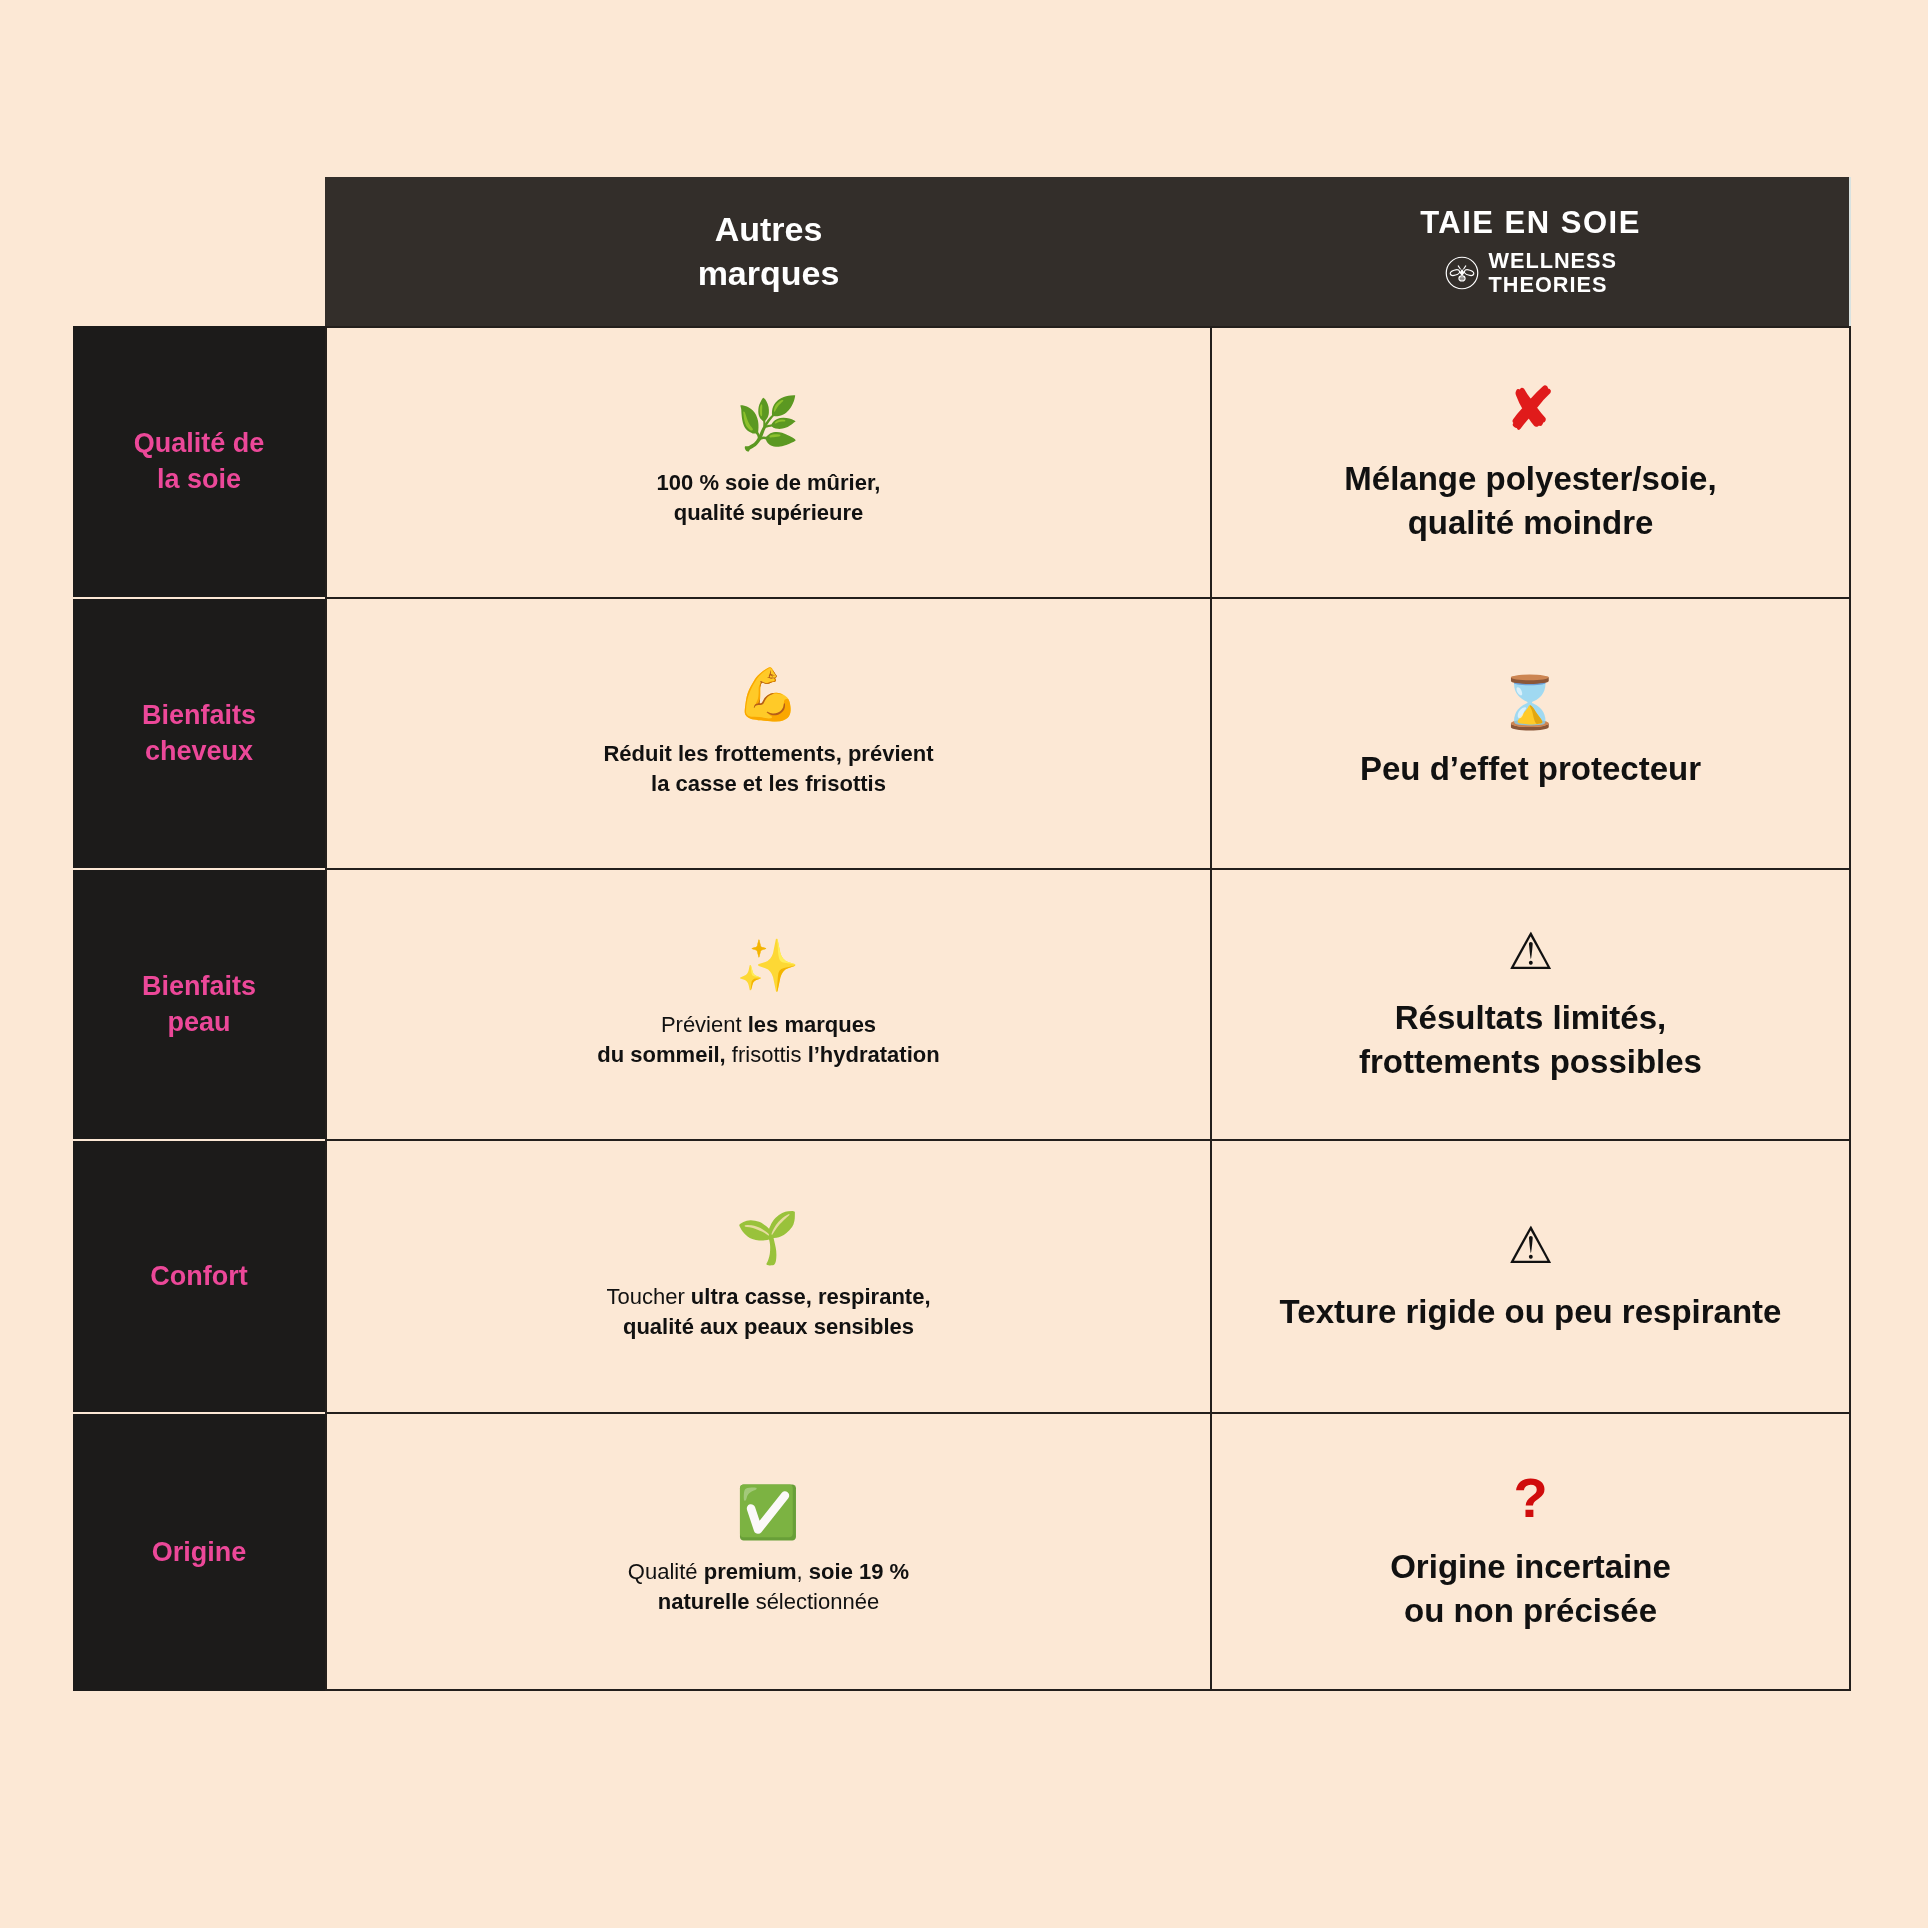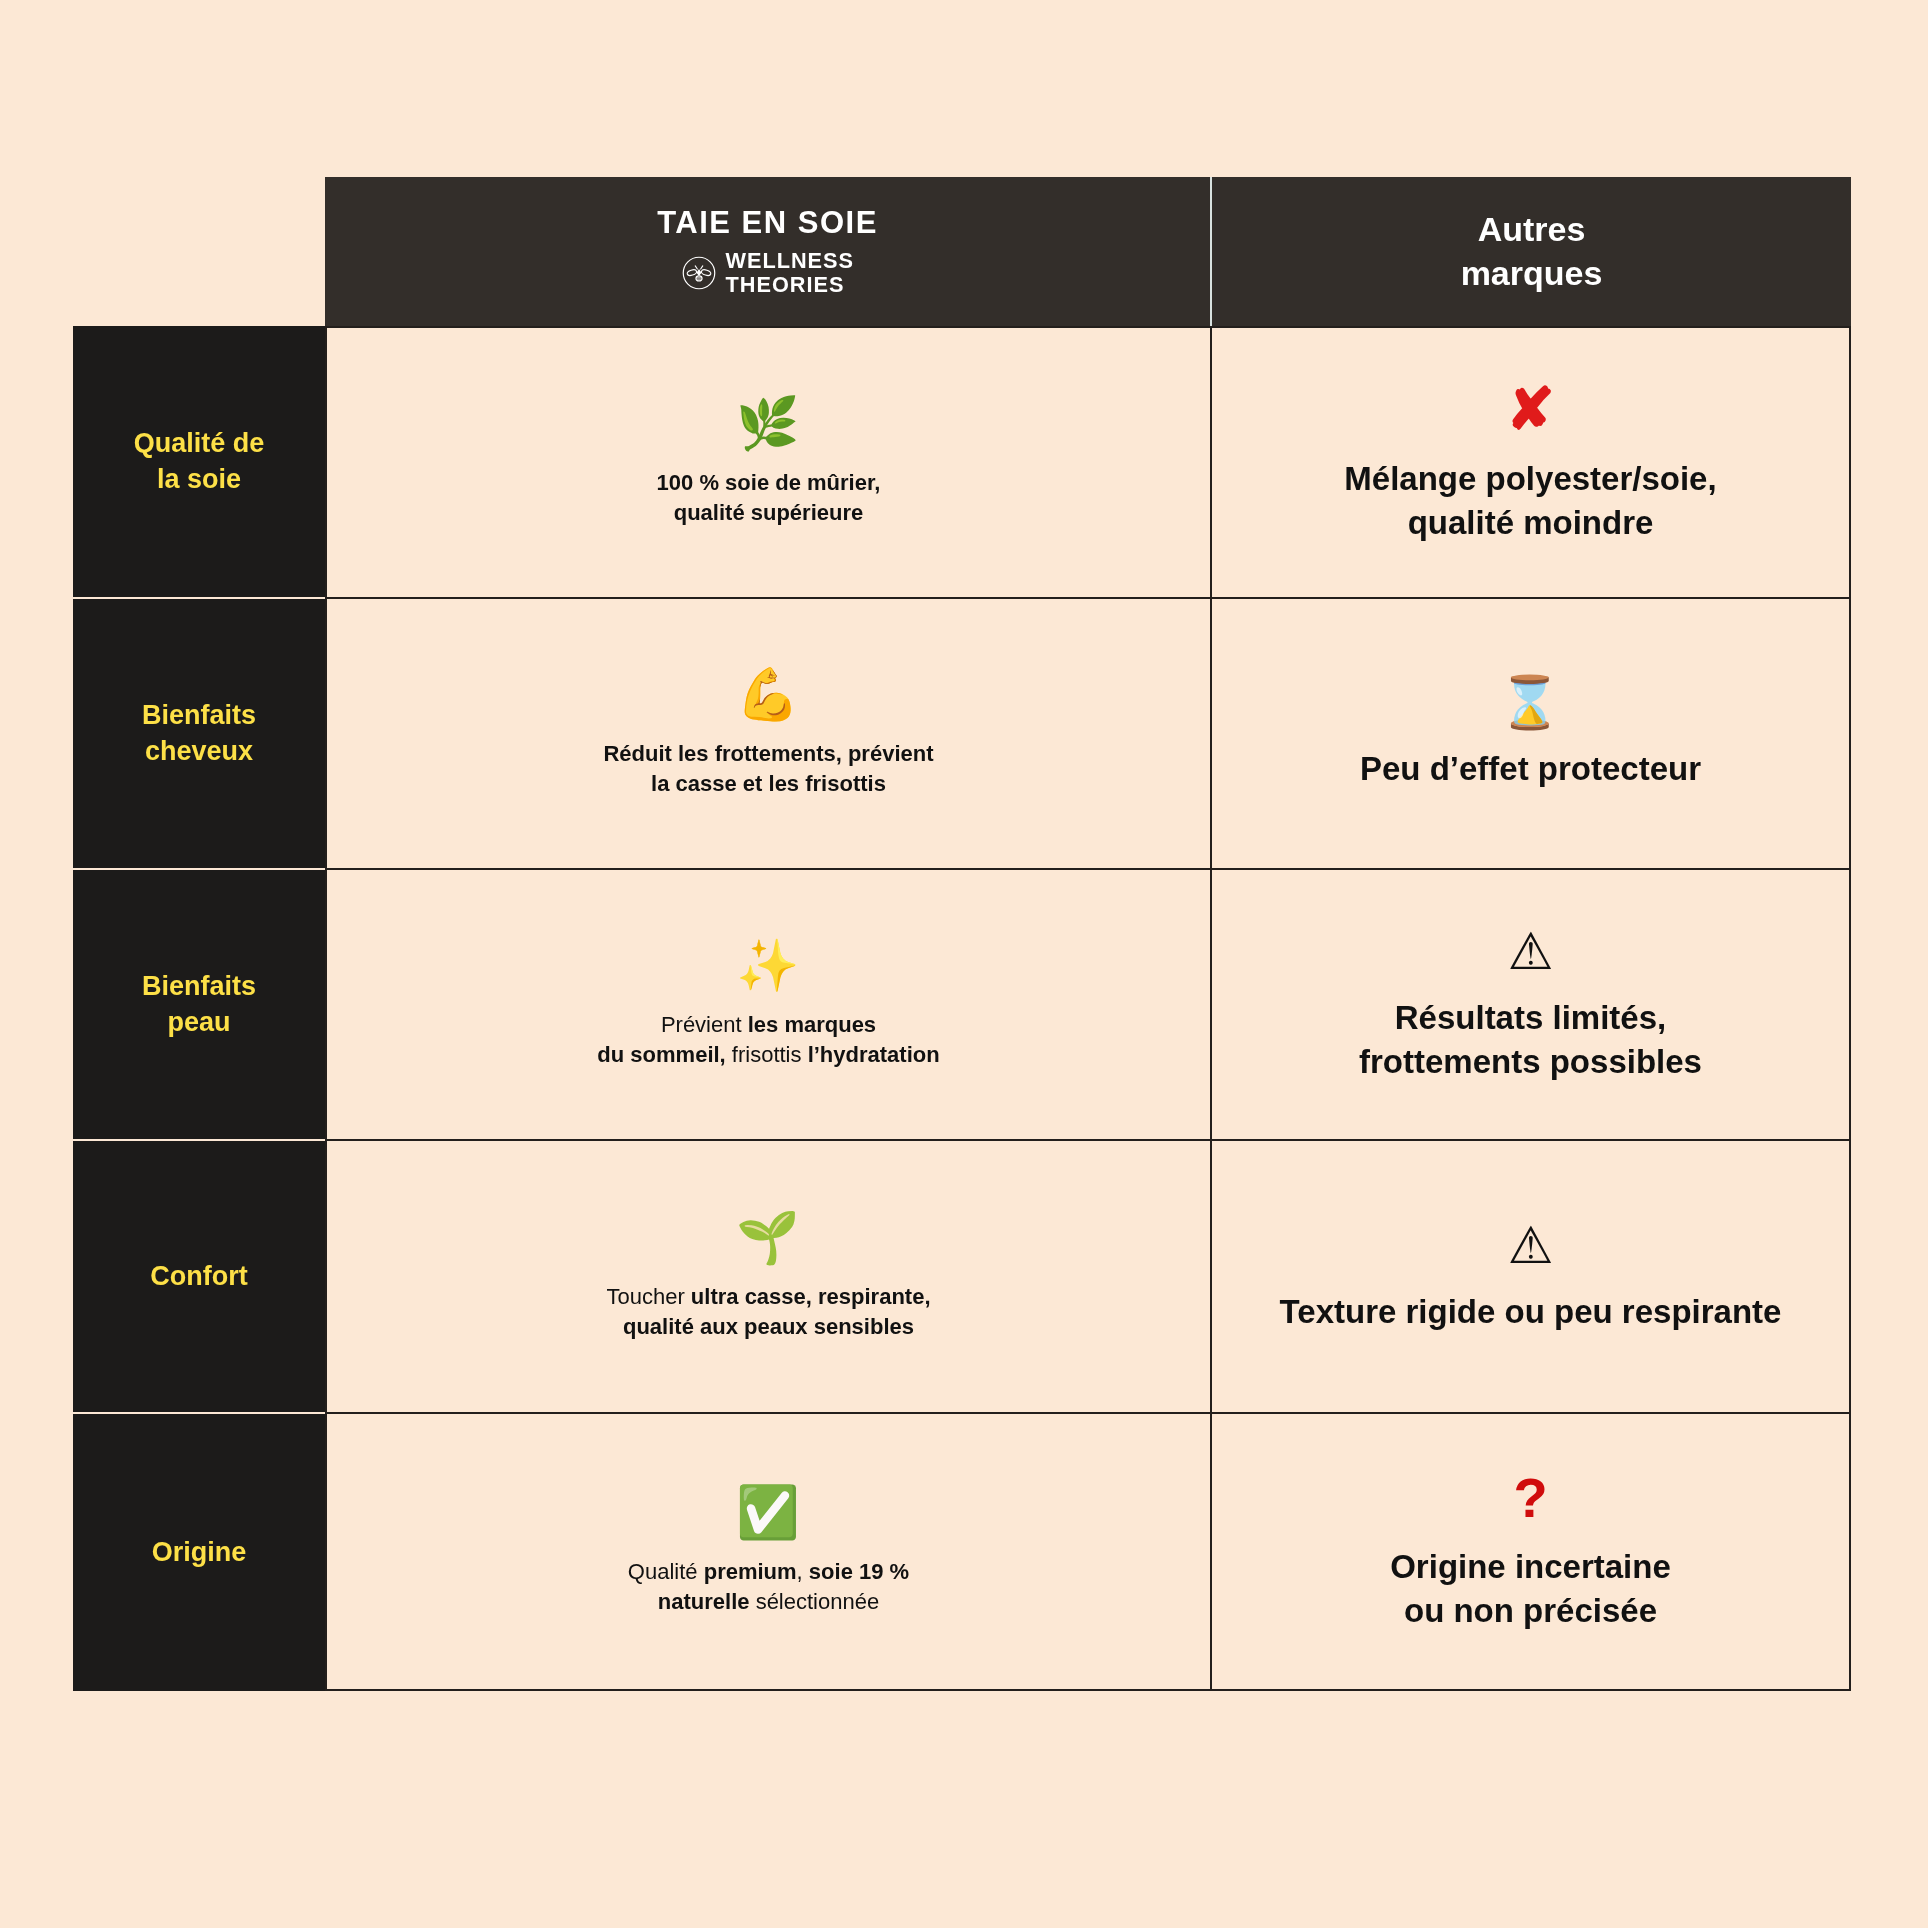--- a/index.html
+++ b/index.html
@@ -79,21 +79,21 @@
   }
   .hdr-title-right {
     font-size: 34px;
     font-weight: bold;
     line-height: 1.28;
   }
 
   
   .rowlabel {
     background: #1C1B1A;
-    color: #fde047;
+    color: #ec4899;
     display: flex;
     align-items: center;
     justify-content: center;
     text-align: center;
     font-size: 27px;
     font-weight: bold;
     line-height: 1.3;
     box-sizing: border-box;
     padding: 9.4px 13px;
     border-top: 2.8px solid #FCE8D5;
@@ -159,47 +159,47 @@
   }
 </style>
 </head>
 <body>
 
 <div id="board">
 
   <div class="table">
 
     <div class="hdr-spacer"></div>
+
+    <div class="hdr">
+      <div class="hdr-title-right">
+        <div>Autres</div>
+        <div>marques</div>
+      </div>
+    </div>
 
     <div class="hdr hdr-left">
       <div class="hdr-title-main">TAIE EN SOIE</div>
       <div class="hdr-brand">
         <svg class="bee-logo" viewBox="0 0 48 48">
           <circle cx="24" cy="24" r="21" fill="none" stroke="#FFFFFF" stroke-width="1.6"></circle>
           <path d="M19 14.5 L21.8 18.6 M29 14.5 L26.2 18.6" stroke="#FFFFFF" stroke-width="1.5" fill="none" stroke-linecap="round"></path>
           <ellipse cx="14.5" cy="23.5" rx="6.4" ry="3.4" transform="rotate(-17 14.5 23.5)" fill="none" stroke="#FFFFFF" stroke-width="1.5"></ellipse>
           <ellipse cx="33.5" cy="23.5" rx="6.4" ry="3.4" transform="rotate(17 33.5 23.5)" fill="none" stroke="#FFFFFF" stroke-width="1.5"></ellipse>
           <path d="M24 18.5 L20.6 23.5 L24 28 L27.4 23.5 Z" fill="#FFFFFF"></path>
           <ellipse cx="24" cy="31.2" rx="4.1" ry="3.4" fill="none" stroke="#FFFFFF" stroke-width="1.5"></ellipse>
           <path d="M20.4 30.6 H27.6 M21.3 33.3 H26.7" stroke="#FFFFFF" stroke-width="1.3"></path>
         </svg>
         <div class="hdr-brand-text">
           <div>WELLNESS</div>
           <div>THEORIES</div>
         </div>
       </div>
     </div>
 
-    <div class="hdr">
-      <div class="hdr-title-right">
-        <div>Autres</div>
-        <div>marques</div>
-      </div>
-    </div>
-
     <div class="rowlabel first">
       <span id="rl0">Qualité de<br>la soie</span>
     </div>
     <div class="cell col-left">
       <span class="cell-icon" id="ic0l">🌿</span>
       <div class="cell-text all-bold" id="tx0l">100 % soie de mûrier,<br>qualité supérieure</div>
     </div>
     <div class="cell col-right">
       <span class="cell-icon glyph-x" id="ic0r">✘</span>
       <div class="cell-text" id="tx0r">Mélange polyester/soie,<br>qualité moindre</div>

